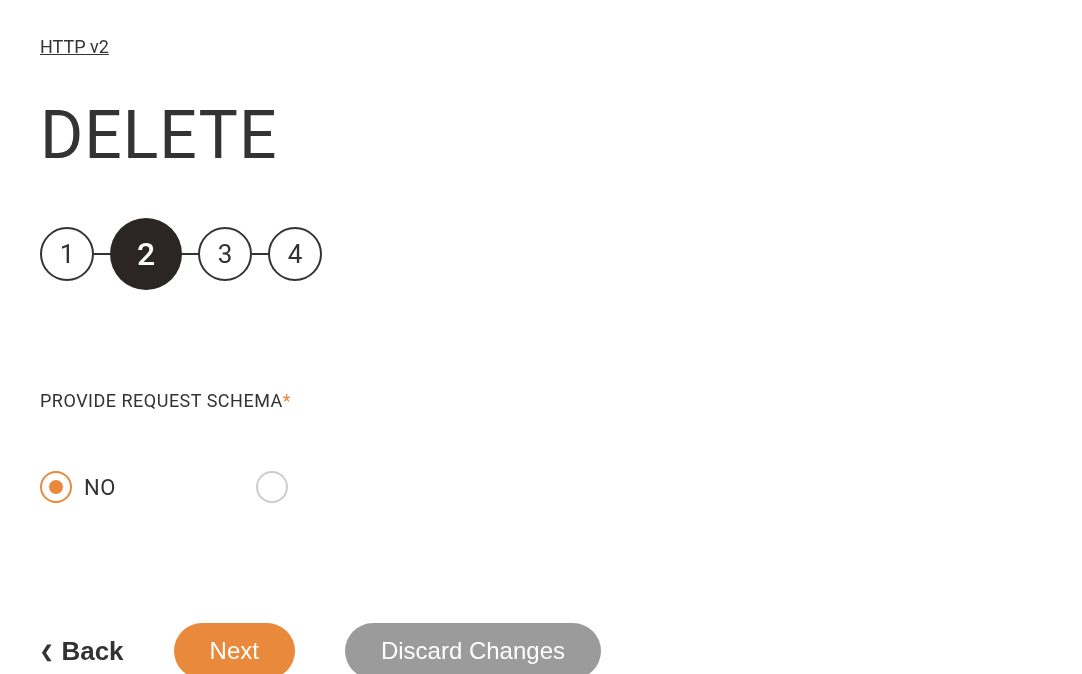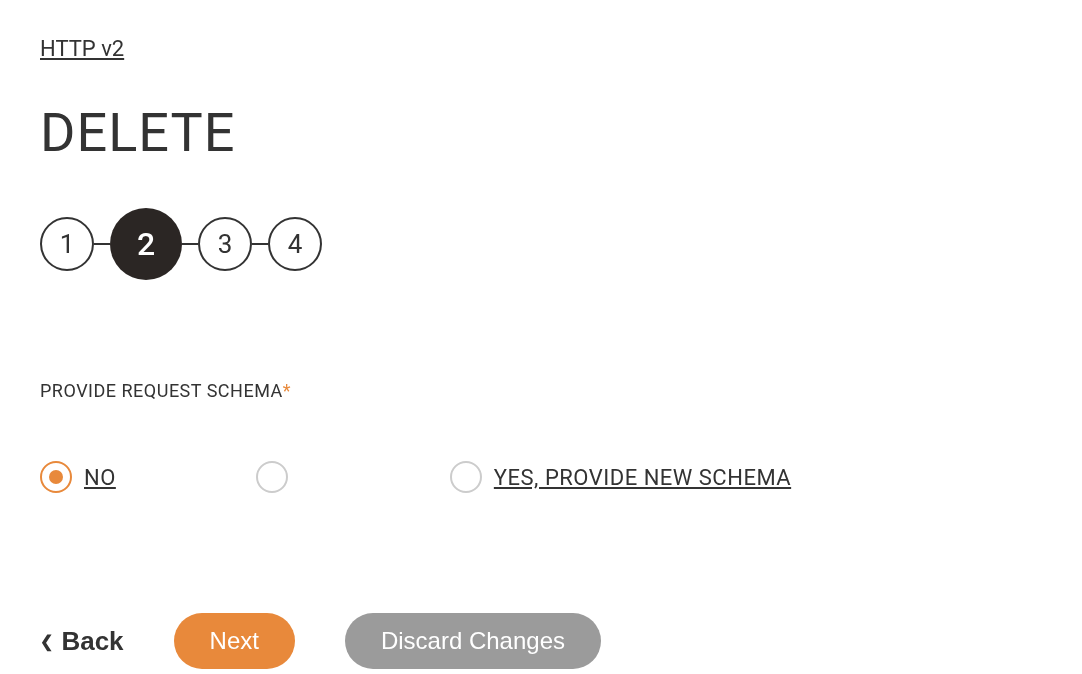--- a/index.html
+++ b/index.html
@@ -8,28 +8,28 @@
       padding: 0;
     }
     body {
       font-family: -apple-system, BlinkMacSystemFont, 'Segoe UI', Roboto, Helvetica, Arial, sans-serif;
       background: #ffffff;
       color: #333333;
       padding: 36px 40px;
       width: 1082px;
     }
     .breadcrumb-link {
-      font-size: 22px;
+      font-size: 18px;
       color: #333333;
       text-decoration: underline;
       cursor: pointer;
       display: inline-block;
     }
     .page-title {
-      font-size: 54px;
+      font-size: 66px;
       font-weight: 400;
       color: #333333;
       margin-top: 40px;
       letter-spacing: 1px;
     }
     .stepper {
       display: flex;
       align-items: center;
       margin-top: 44px;
     }
@@ -71,21 +71,20 @@
     }
     .radio-group {
       display: flex;
       margin-top: 60px;
       gap: 0;
     }
     .radio-option {
       display: flex;
       align-items: center;
       cursor: pointer;
-      text-decoration: underline;
     }
     .radio-option:nth-child(1) {
       margin-right: 140px;
     }
     .radio-option:nth-child(2) {
       margin-right: 150px;
     }
     .radio-circle {
       width: 32px;
       height: 32px;
@@ -179,24 +178,20 @@
 <div class="radio-group">
   <div class="radio-option">
     <div class="radio-circle selected">
       <div class="radio-dot"></div>
     </div>
     <span class="radio-label">NO</span>
   </div>
   <div class="radio-option">
     <div class="radio-circle"></div>
   </div>
-  <div class="radio-option">
-    <div class="radio-circle"></div>
-    <span class="radio-label">YES, PROVIDE NEW SCHEMA</span>
-  </div>
 </div>
 
 <div class="button-row">
   <button class="back-button">
     <span class="chevron-left">❮</span>
     <span>Back</span>
   </button>
   <button class="next-button">Next</button>
   <button class="discard-button">Discard Changes</button>
 </div>

